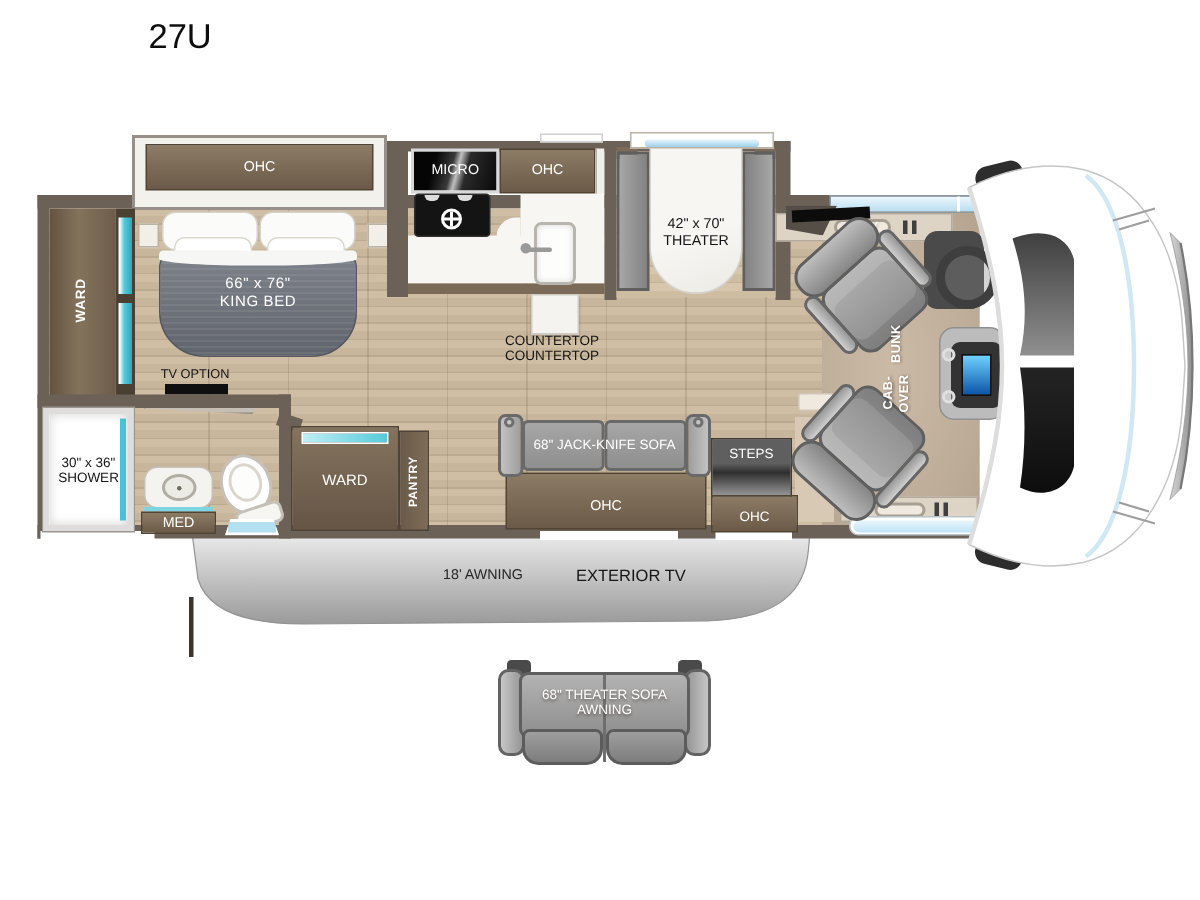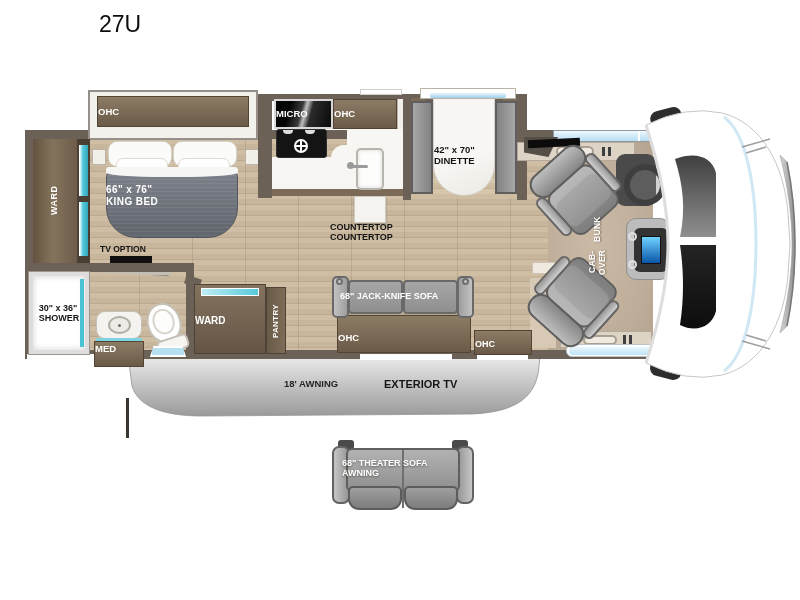--- a/index.html
+++ b/index.html
@@ -1,20 +1,20 @@
 <!DOCTYPE html>
 <html><head>
 <meta charset="utf-8">
 <style>
   html,body{margin:0;padding:0;background:#fff}
   *{box-sizing:border-box}
   .canvas{position:relative;width:800px;height:600px;background:#fff;overflow:hidden;
           font-family:"Liberation Sans",sans-serif}
   .abs{position:absolute}
-  .lbl{position:absolute;font-weight:bold;text-align:left;color:#141414;line-height:1.15;white-space:nowrap}
+  .lbl{position:absolute;font-weight:normal;text-align:center;color:#141414;line-height:1.15;white-space:nowrap}
   .wlbl{color:#fff}
   .sh{text-shadow:0 1px 2px rgba(50,40,30,.55)}
   .wall{background:#6b6156}
   .brown{background:linear-gradient(180deg,#8c7b65,#6b5a47);border:1px solid #514433}
   .floor{background:
     repeating-linear-gradient(90deg, rgba(105,85,60,.18) 0 1px, transparent 1px 53px),
     repeating-linear-gradient(180deg,#cfbda4 0 5px,#c8b69c 5px 10px,#bcaa90 10px 11px)}
   .dfloor{background:repeating-linear-gradient(180deg,#d7c6ac 0 5px,#cfbda2 5px 10px,#c4b196 10px 11px)}
   .carpet{background:radial-gradient(ellipse at 45% 50%,#cbbaa6 0%,#bdac97 70%,#b3a28d 100%)}
   .vlbl{writing-mode:vertical-rl;transform:rotate(180deg);display:flex;align-items:center;justify-content:center;font-weight:bold;text-align:center;line-height:1.2}
@@ -110,21 +110,21 @@
     <div class="lbl" style="position:static;font-size:9px">
       <div>30" x 36"</div>
         <div>SHOWER</div>
     </div>
   </div>
   <div class="abs" style="left:96px;top:311px;width:46px;height:28px;background:#f5f3ef;border:1px solid #c6c1b8;border-radius:9px">
     <div class="abs" style="left:11px;top:4px;width:23px;height:18px;border:2px solid #b2ada4;border-radius:50%;background:#edebe6"></div>
     <div class="abs" style="left:21px;top:12px;width:3px;height:3px;background:#6f6a61;border-radius:50%"></div>
   </div>
   <div class="abs" style="left:96px;top:338px;width:46px;height:3px;background:#7fd4e2"></div>
-  <div class="abs brown" style="left:94px;top:341px;width:50px;height:26px">
+  <div class="abs brown" style="left:94px;top:341px;width:50px;height:15px">
     <div class="lbl wlbl" style="left:0;top:2px;width:48px;font-size:9.5px">MED</div>
   </div>
   <div class="abs" style="left:145px;top:302px;width:44px;height:54px;transform:rotate(-18deg)">
     <div class="abs" style="left:4px;top:0;width:34px;height:40px;background:#fff;border:2px solid #c5c1b8;border-radius:50% 50% 46% 46%"></div>
     <div class="abs" style="left:10px;top:6px;width:22px;height:26px;border:2px solid #dad6cd;border-radius:50%;background:#fdfdfc"></div>
     <div class="abs" style="left:7px;top:36px;width:32px;height:15px;background:#f6f5f1;border:2px solid #c5c1b8;border-radius:5px"></div>
   </div>
   <div class="abs" style="left:150px;top:346px;width:36px;height:11px;background:#b4e0f2;border:2px solid #fff;clip-path:polygon(10% 0,90% 0,100% 100%,0 100%)"></div>
 
   <div class="abs wall" style="left:258px;top:94px;width:14px;height:104px"></div>
@@ -163,21 +163,21 @@
   <div class="abs wall" style="left:517px;top:94px;width:10px;height:106px"></div>
   <div class="abs wall" style="left:403px;top:94px;width:124px;height:7px"></div>
   <div class="abs dfloor" style="left:411px;top:101px;width:106px;height:97px"></div>
   <div class="abs" style="left:411px;top:98px;width:14px;height:8px;background:#7b6a57"></div>
   <div class="abs" style="left:503px;top:98px;width:14px;height:8px;background:#7b6a57"></div>
   <div class="abs gray-box" style="left:411px;top:101px;width:22px;height:93px;background:linear-gradient(90deg,#a7a7a7,#838383)"></div>
   <div class="abs gray-box" style="left:495px;top:101px;width:22px;height:93px;background:linear-gradient(-90deg,#a7a7a7,#838383)"></div>
   <div class="abs" style="left:433px;top:96px;width:62px;height:100px;background:linear-gradient(160deg,#f7f6f3 60%,#eceae4);border:1px solid #d4d2ca;border-radius:0 0 31px 31px">
     <div class="lbl" style="left:0;top:48px;width:60px;font-size:9.5px">
       <div>42" x 70"</div>
-        <div>DINETTE</div>
+        <div>THEATER</div>
     </div>
   </div>
   <div class="abs" style="left:420px;top:88px;width:96px;height:11px;background:#fff;border:1px solid #b9b2a6">
     <div class="abs" style="left:9px;top:4px;width:76px;height:5px;background:linear-gradient(180deg,#e8f6fd,#9ccfe8);border-radius:2px"></div>
   </div>
 
   <div class="abs" style="left:517px;top:142px;width:118px;height:19px;background:#ddd4c6;border:1px solid #b3aa9b">
     <div class="abs" style="left:38px;top:3px;width:38px;height:11px;background:#efe9df;border:2px solid #a89f92;border-radius:6px"></div>
     <div class="abs" style="left:84px;top:4px;width:3px;height:9px;background:#3f3f3f"></div>
     <div class="abs" style="left:90px;top:4px;width:3px;height:9px;background:#3f3f3f"></div>
@@ -214,20 +214,23 @@
     <div class="lbl wlbl" style="left:0;top:17px;width:132px;font-size:9.5px">OHC</div>
   </div>
   <div class="abs" style="left:332px;top:276px;width:142px;height:45px">
     <div class="abs" style="left:0;top:0;width:17px;height:42px;background:linear-gradient(90deg,#c2c2c2,#9e9e9e);border:2px solid #696969;border-radius:5px"></div>
     <div class="abs" style="left:125px;top:0;width:17px;height:42px;background:linear-gradient(-90deg,#c2c2c2,#9e9e9e);border:2px solid #696969;border-radius:5px"></div>
     <div class="abs" style="left:16px;top:4px;width:55px;height:34px;background:linear-gradient(180deg,#a6a6a6,#8f8f8f);border:2px solid #696969;border-radius:4px"></div>
     <div class="abs" style="left:71px;top:4px;width:55px;height:34px;background:linear-gradient(180deg,#a6a6a6,#8f8f8f);border:2px solid #696969;border-radius:4px"></div>
     <div class="ring" style="left:4px;top:2px;width:7px;height:7px"></div>
     <div class="ring" style="left:130px;top:2px;width:7px;height:7px"></div>
     <div class="lbl wlbl" style="left:8px;top:15px;width:126px;font-size:9px">68" JACK-KNIFE SOFA</div>
+  </div>
+  <div class="abs" style="left:474px;top:292px;width:54px;height:40px;border:1px solid #3c3c3c;background:linear-gradient(180deg,#5f5f5f 0 42%,#2f2f2f 58%,#9a9a9a 100%)">
+    <div class="lbl wlbl" style="left:0;top:4px;width:52px;font-size:9px">STEPS</div>
   </div>
   <div class="abs brown" style="left:474px;top:330px;width:58px;height:25px">
     <div class="lbl wlbl" style="left:0;top:8px;width:56px;font-size:9px">OHC</div>
   </div>
 
   <div class="abs" style="left:616px;top:154px;width:40px;height:52px;background:#4a4a4a;border-radius:9px"></div>
   <div class="abs" style="left:624px;top:164px;width:42px;height:42px;border:6px solid #3e3e3e;border-radius:50%;background:rgba(130,130,130,.35)"></div>
   <div class="abs" style="left:626px;top:218px;width:44px;height:62px;background:#bcbcbc;border:1px solid #909090;border-radius:10px"></div>
   <div class="abs" style="left:634px;top:228px;width:34px;height:44px;background:#333;border-radius:6px"></div>
   <div class="abs" style="left:641px;top:236px;width:20px;height:28px;background:linear-gradient(180deg,#6fd2ff,#0a55a8);border:1px solid #101010"></div>

